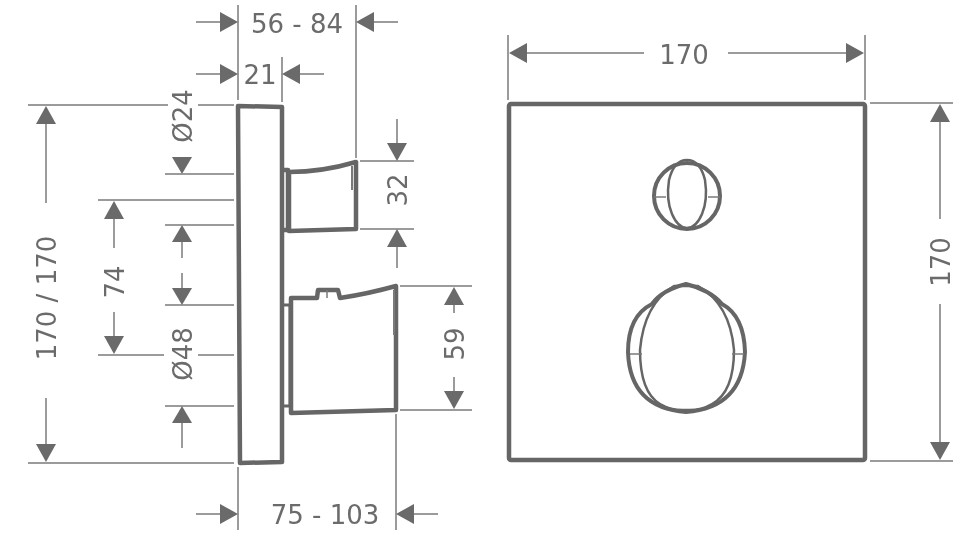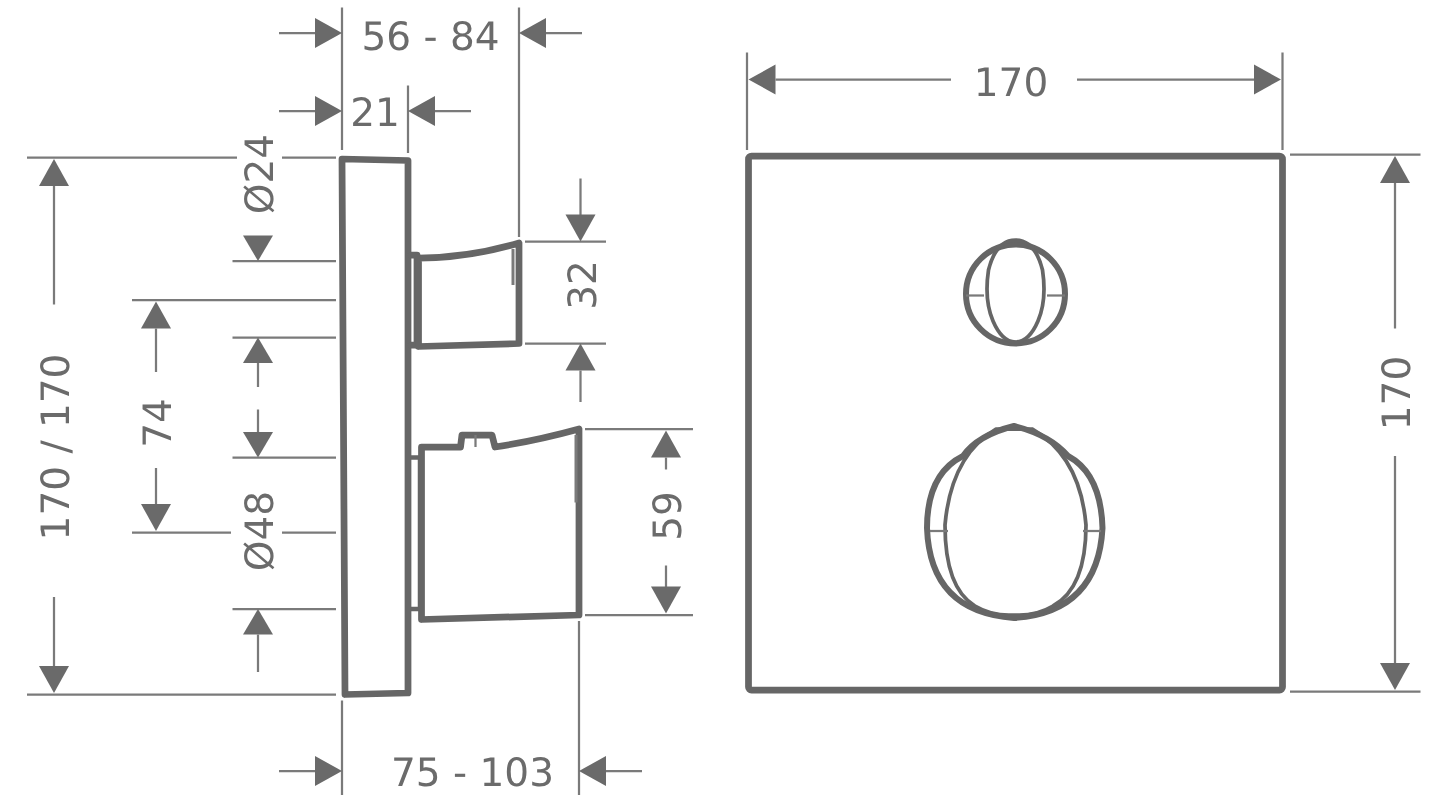--- a/index.html
+++ b/index.html
@@ -1,17 +1,17 @@
 <!DOCTYPE html>
 <html><head>
   <meta charset="utf-8">
   <style>
     html, body { margin: 0; padding: 0; background: #ffffff; }
     body { width: 953px; height: 540px; overflow: hidden; }
-    #canvas { position: absolute; left: 2px; top: 0; width: 811px; height: 540px; }
+    #canvas { position: absolute; left: 12px; top: 0; width: 811px; height: 540px; }
     svg text { font-family: "DejaVu Sans", "Liberation Sans", sans-serif; fill: #6b6b6b; font-size: 26px; }
     .thick { stroke: #666666; stroke-width: 4.5; fill: none; stroke-linejoin: round; stroke-linecap: round; }
     .med { stroke: #666666; stroke-width: 3; fill: none; stroke-linejoin: round; }
     .thin { stroke: #7a7a7a; stroke-width: 1.5; fill: none; }
     .arrow { fill: #6a6a6a; stroke: none; }
   </style>
 </head>
 <body>
 
 <div id="canvas">

